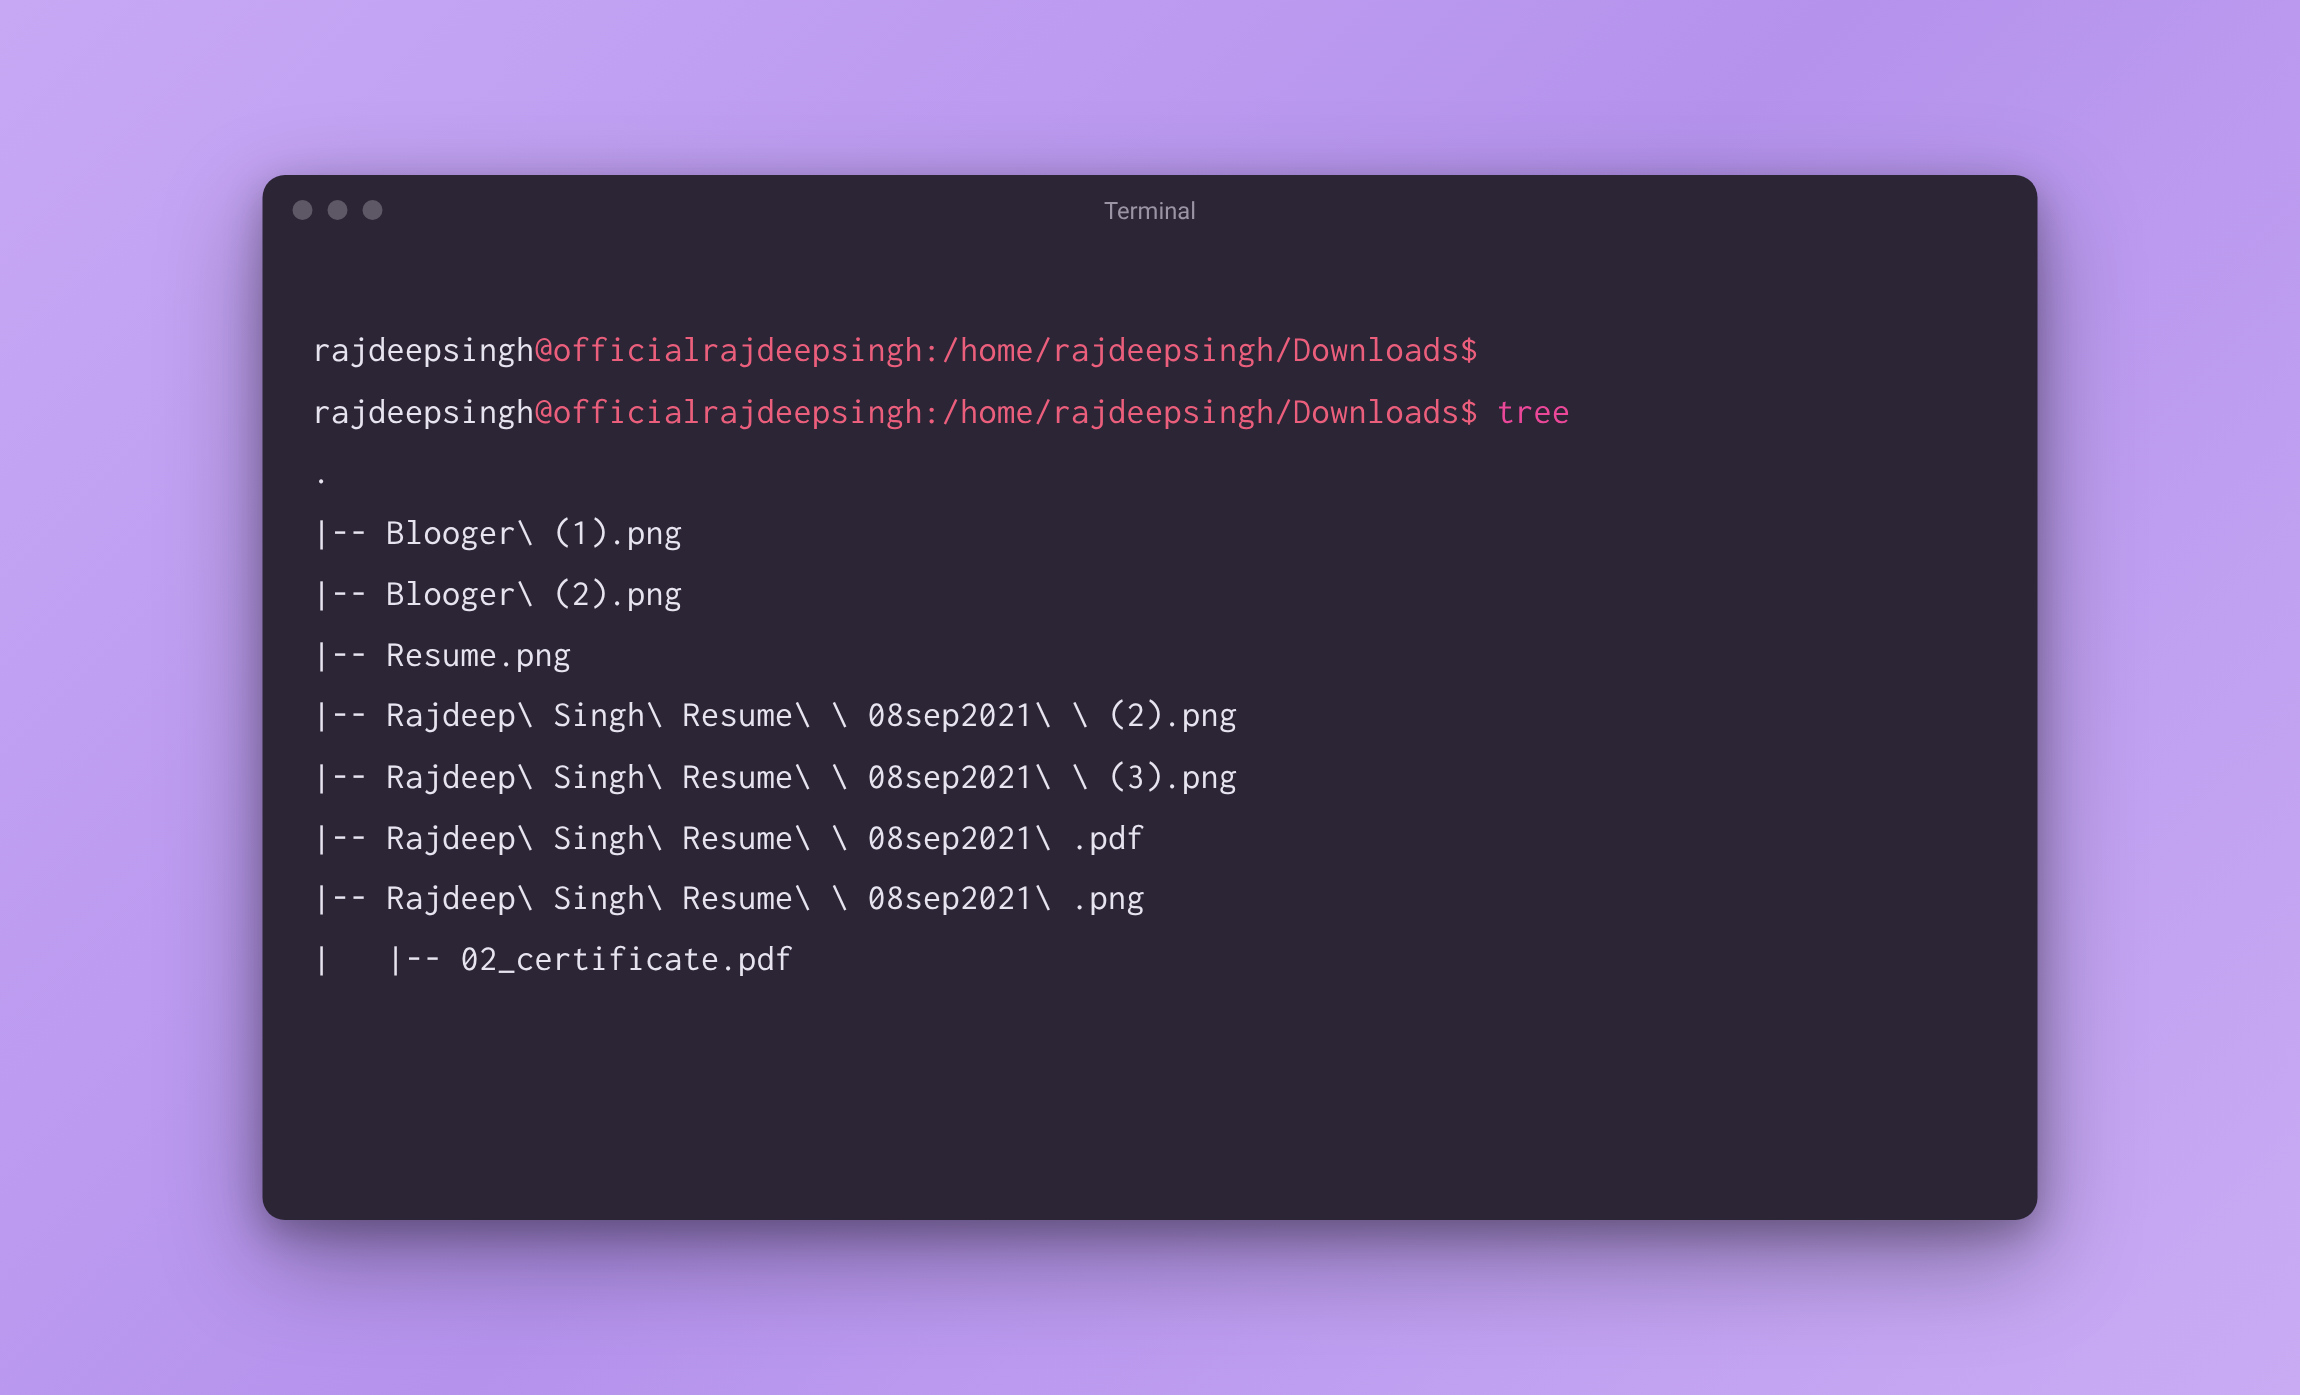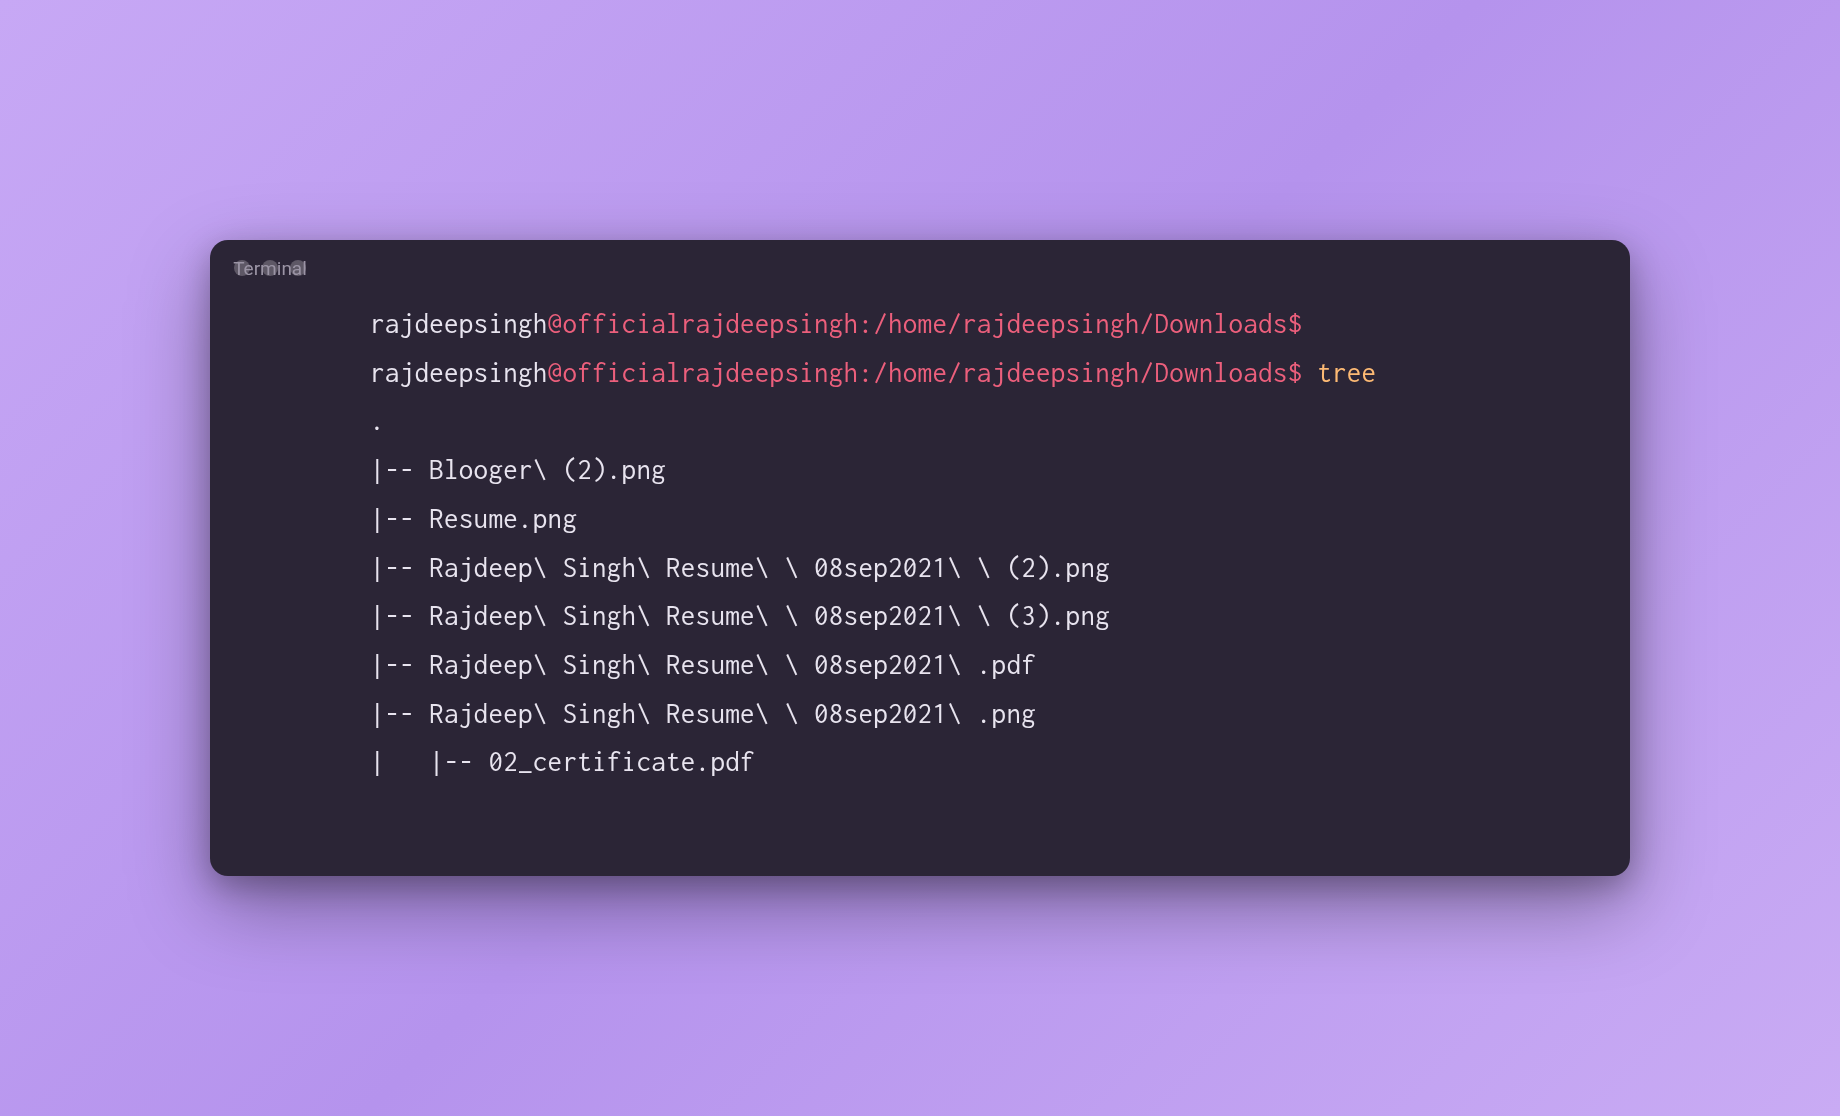--- a/index.html
+++ b/index.html
@@ -13,27 +13,27 @@
       height: 1116px;
       background: linear-gradient(135deg, #c7a8f5 0%, #b593ed 50%, #c9abf4 100%);
       display: flex;
       align-items: center;
       justify-content: center;
       font-family: 'SF Mono', 'Monaco', 'Inconsolata', 'Fira Mono', 'Droid Sans Mono', 'Source Code Pro', monospace;
     }
     
     .terminal-window {
       width: 1420px;
-      height: 636px;
+      height: 836px;
       background: #2b2536;
       border-radius: 18px;
       box-shadow: 0 30px 80px rgba(0, 0, 0, 0.35), 0 10px 30px rgba(0, 0, 0, 0.25);
       overflow: hidden;
       display: flex;
-      flex-direction: row;
+      flex-direction: column;
     }
     
     .titlebar {
       height: 56px;
       display: flex;
       align-items: center;
       position: relative;
       padding: 0 24px;
     }
     
@@ -75,39 +75,40 @@
     
     .prompt-user {
       color: #e8e4ef;
     }
     
     .prompt-path {
       color: #ec5f7c;
     }
     
     .prompt-command {
-      color: #fdba74;
+      color: #ec4899;
     }
   </style>
 </head>
 <body>
 
 <div class="terminal-window">
   <div class="titlebar">
     <div class="window-controls">
       <div class="control-dot"></div>
       <div class="control-dot"></div>
       <div class="control-dot"></div>
     </div>
     <div class="titlebar-title">Terminal</div>
   </div>
   <div class="terminal-body">
     <div class="terminal-line"><span class="prompt-user">rajdeepsingh</span><span class="prompt-path">@officialrajdeepsingh:/home/rajdeepsingh/Downloads$</span><span class="prompt-command"></span></div>
     <div class="terminal-line"><span class="prompt-user">rajdeepsingh</span><span class="prompt-path">@officialrajdeepsingh:/home/rajdeepsingh/Downloads$</span><span class="prompt-command"> tree</span></div>
     <div class="terminal-line">.</div>
+    <div class="terminal-line">|-- Blooger\ (1).png</div>
     <div class="terminal-line">|-- Blooger\ (2).png</div>
     <div class="terminal-line">|-- Resume.png</div>
     <div class="terminal-line">|-- Rajdeep\ Singh\ Resume\ \ 08sep2021\ \ (2).png</div>
     <div class="terminal-line">|-- Rajdeep\ Singh\ Resume\ \ 08sep2021\ \ (3).png</div>
     <div class="terminal-line">|-- Rajdeep\ Singh\ Resume\ \ 08sep2021\ .pdf</div>
     <div class="terminal-line">|-- Rajdeep\ Singh\ Resume\ \ 08sep2021\ .png</div>
     <div class="terminal-line">|   |-- 02_certificate.pdf</div>
   </div>
 </div>
 

